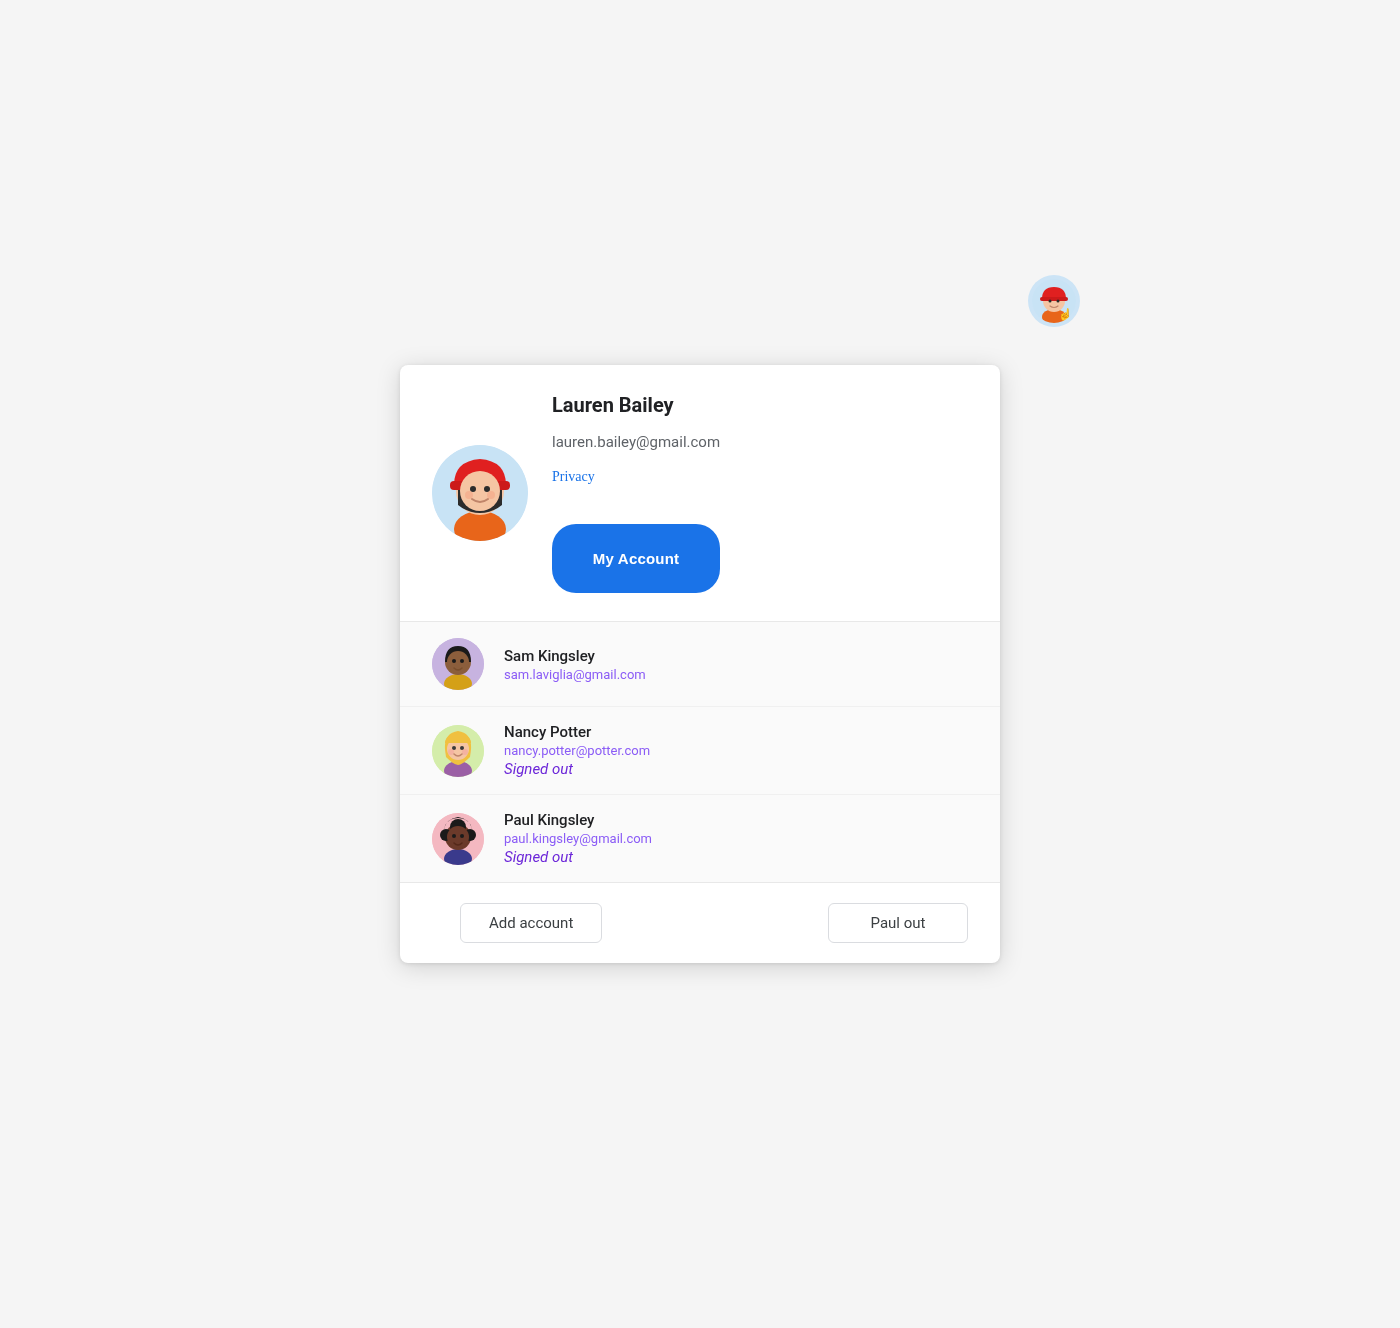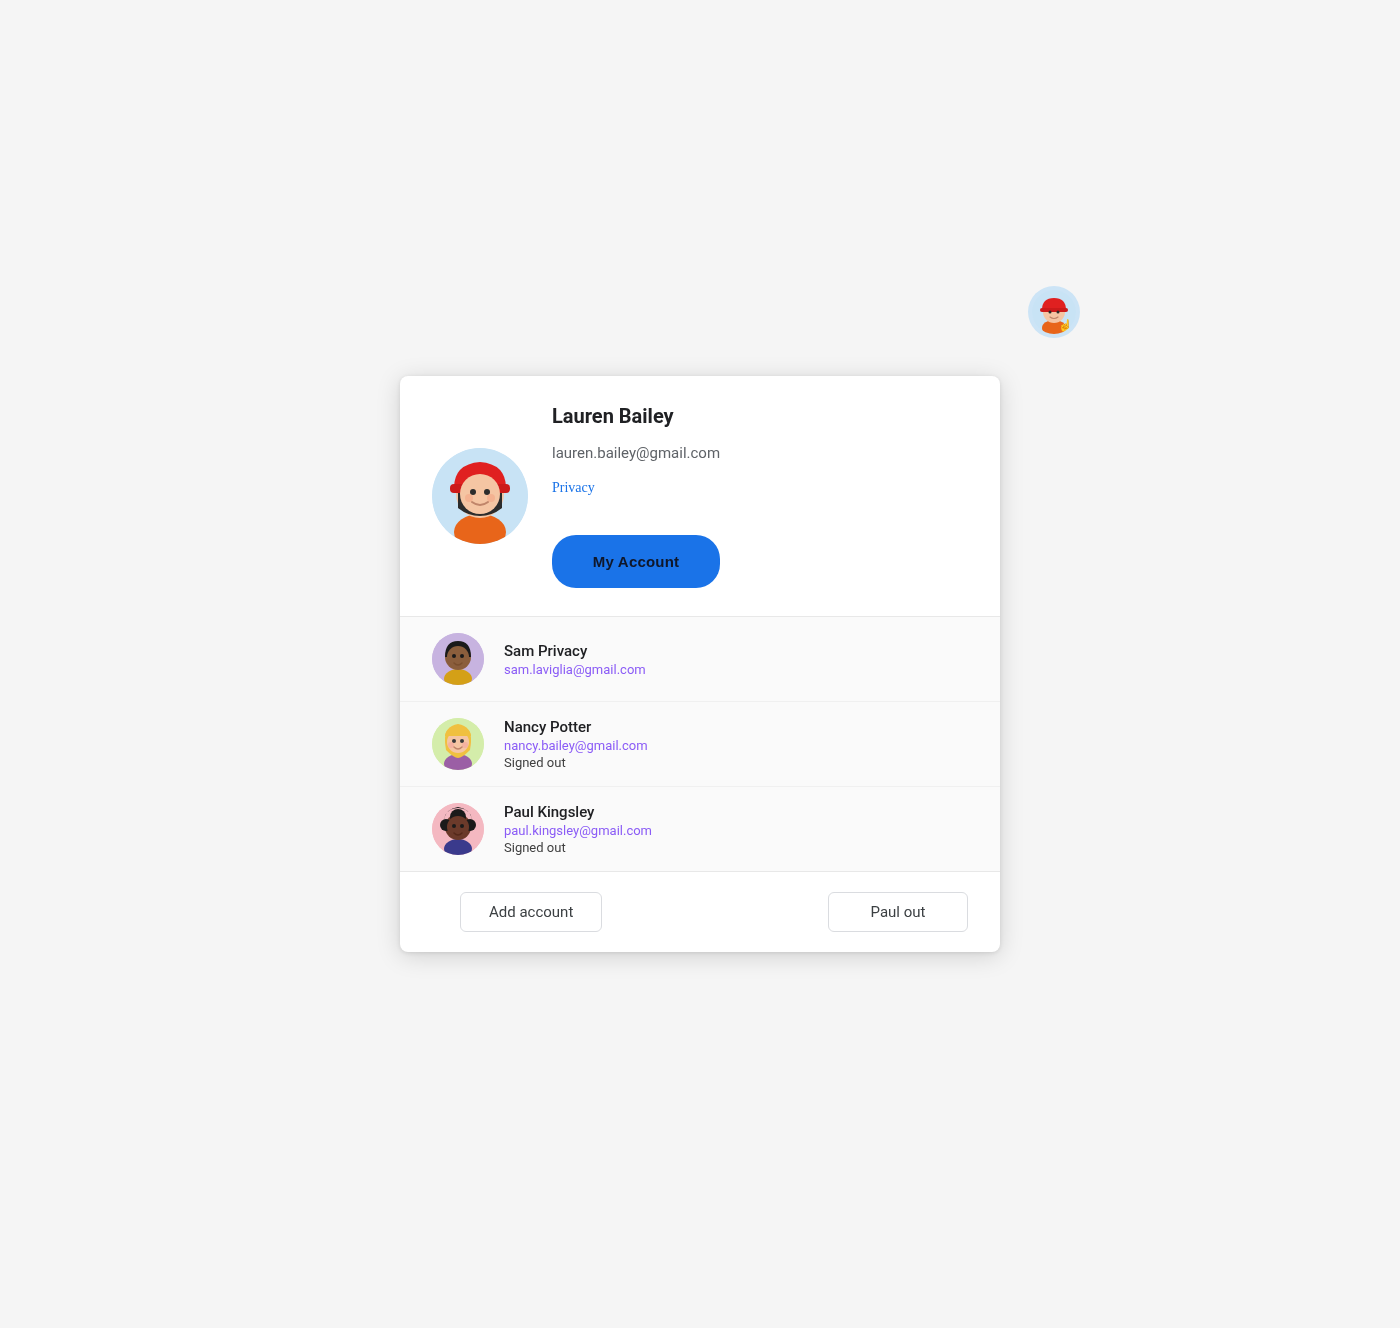--- a/index.html
+++ b/index.html
@@ -104,24 +104,24 @@
       color: #1a73e8;
       text-decoration: none;
       cursor: pointer;
       display: block;
       margin-bottom: 12px;
       font-family: Liberation Serif, serif;
     }
 
     .my-account-btn {
       background: #1a73e8;
-      color: #0f172a;
+      color: #ffffff;
       border: none;
       border-radius: 24px;
-      padding: 18px 24px;
+      padding: 26px 24px;
       font-size: 15px;
       font-weight: 600;
       cursor: pointer;
       letter-spacing: 0.2px;
       display: inline-block;
       margin-top: 11px;
     }
 
     
     .accounts-list {
@@ -166,22 +166,23 @@
       font-weight: 500;
       color: #202124;
     }
 
     .account-email {
       font-size: 13px;
       color: #8b5cf6;
     }
 
     .account-signed-out {
-      font-size: 13px;
-      color: #404040;
+      font-size: 15px;
+      color: #6d28d9;
+      font-style: italic;
     }
 
     
     .footer-actions {
       display: flex;
       flex-direction: row;
       align-items: center;
       justify-content: space-between;
       padding: 20px 32px;
       gap: 16px;
@@ -283,21 +284,21 @@
             <ellipse cx="26" cy="46" rx="14" ry="10" fill="#d4a017"></ellipse>
             <circle cx="26" cy="24" r="13" fill="#8b5e3c"></circle>
             <path d="M13 24 Q13 8 26 8 Q39 8 39 24 Z" fill="#1a1a1a"></path>
             <circle cx="26" cy="24" r="11" fill="#8b5e3c"></circle>
             <circle cx="22" cy="23" r="2" fill="#1a1a1a"></circle>
             <circle cx="30" cy="23" r="2" fill="#1a1a1a"></circle>
             <path d="M22 30 Q26 34 30 30" stroke="#7a4f2e" stroke-width="1.5" fill="none" stroke-linecap="round"></path>
           </svg>
         </div>
         <div class="account-details">
-          <span class="account-name">Sam Privacy</span>
+          <span class="account-name">Sam Kingsley</span>
           <span class="account-email">sam.laviglia@gmail.com</span>
         </div>
       </div>
 
       <div class="account-item">
         <div class="account-avatar" style="background:#d4edaa;">
           <svg viewBox="0 0 52 52" class="svg-avatar" xmlns="http://www.w3.org/2000/svg">
             <circle cx="26" cy="26" r="26" fill="#d4edaa"></circle>
             <ellipse cx="26" cy="46" rx="14" ry="10" fill="#9b5fa5"></ellipse>
             <circle cx="26" cy="24" r="13" fill="#f5c5a3"></circle>
@@ -308,21 +309,21 @@
             <circle cx="22" cy="23" r="2" fill="#3a3a3a"></circle>
             <circle cx="30" cy="23" r="2" fill="#3a3a3a"></circle>
 
             <circle cx="19" cy="27" r="3" fill="#f4a0a0" opacity="0.5"></circle>
             <circle cx="33" cy="27" r="3" fill="#f4a0a0" opacity="0.5"></circle>
             <path d="M22 29 Q26 33 30 29" stroke="#c0856a" stroke-width="1.5" fill="none" stroke-linecap="round"></path>
           </svg>
         </div>
         <div class="account-details">
           <span class="account-name">Nancy Potter</span>
-          <span class="account-email">nancy.bailey@gmail.com</span>
+          <span class="account-email">nancy.potter@potter.com</span>
           <span class="account-signed-out">Signed out</span>
         </div>
       </div>
 
       <div class="account-item">
         <div class="account-avatar" style="background:#f4b8c1;">
           <svg viewBox="0 0 52 52" class="svg-avatar" xmlns="http://www.w3.org/2000/svg">
             <circle cx="26" cy="26" r="26" fill="#f4b8c1"></circle>
             <ellipse cx="26" cy="46" rx="14" ry="10" fill="#3a3a8c"></ellipse>
             <circle cx="26" cy="24" r="13" fill="#6b3a2a"></circle>

